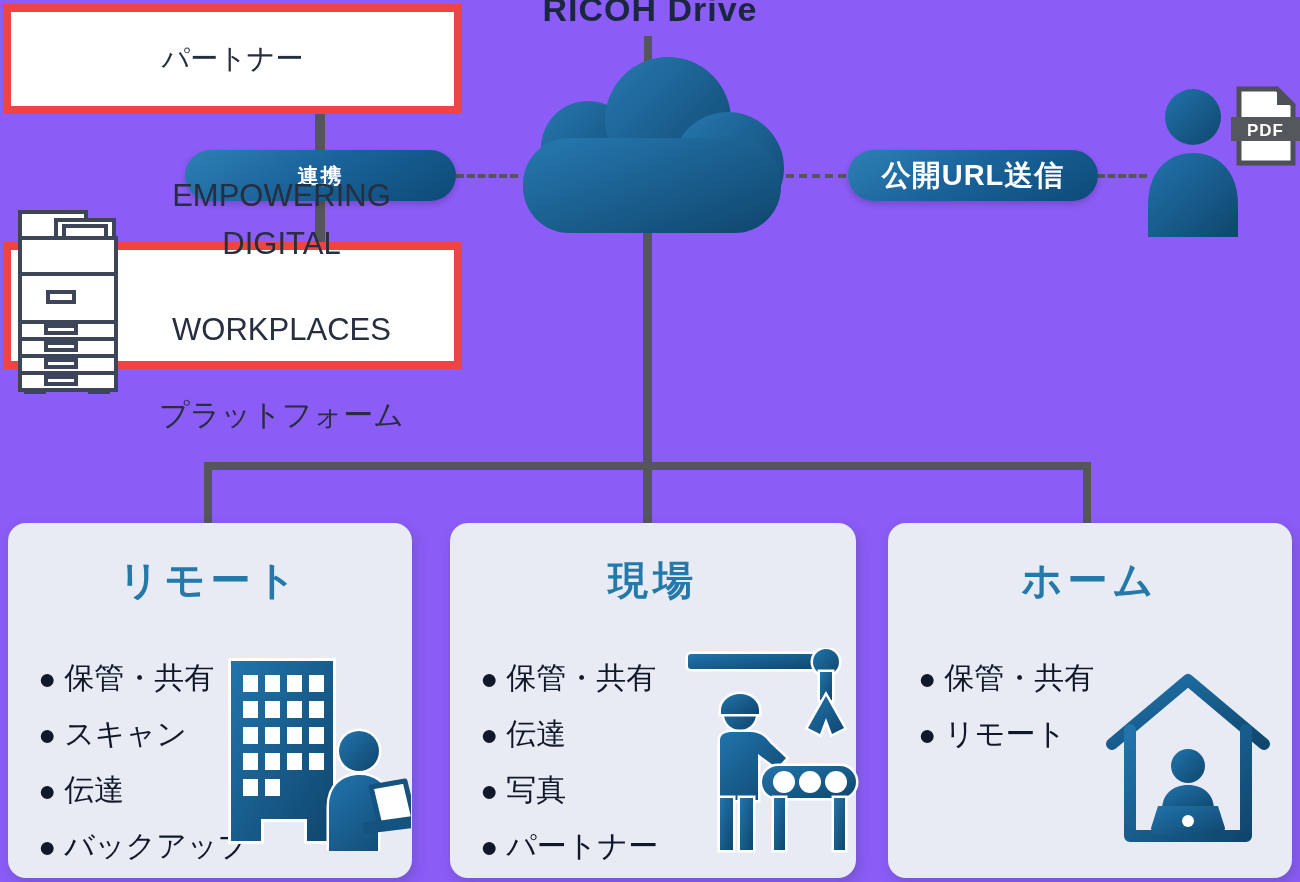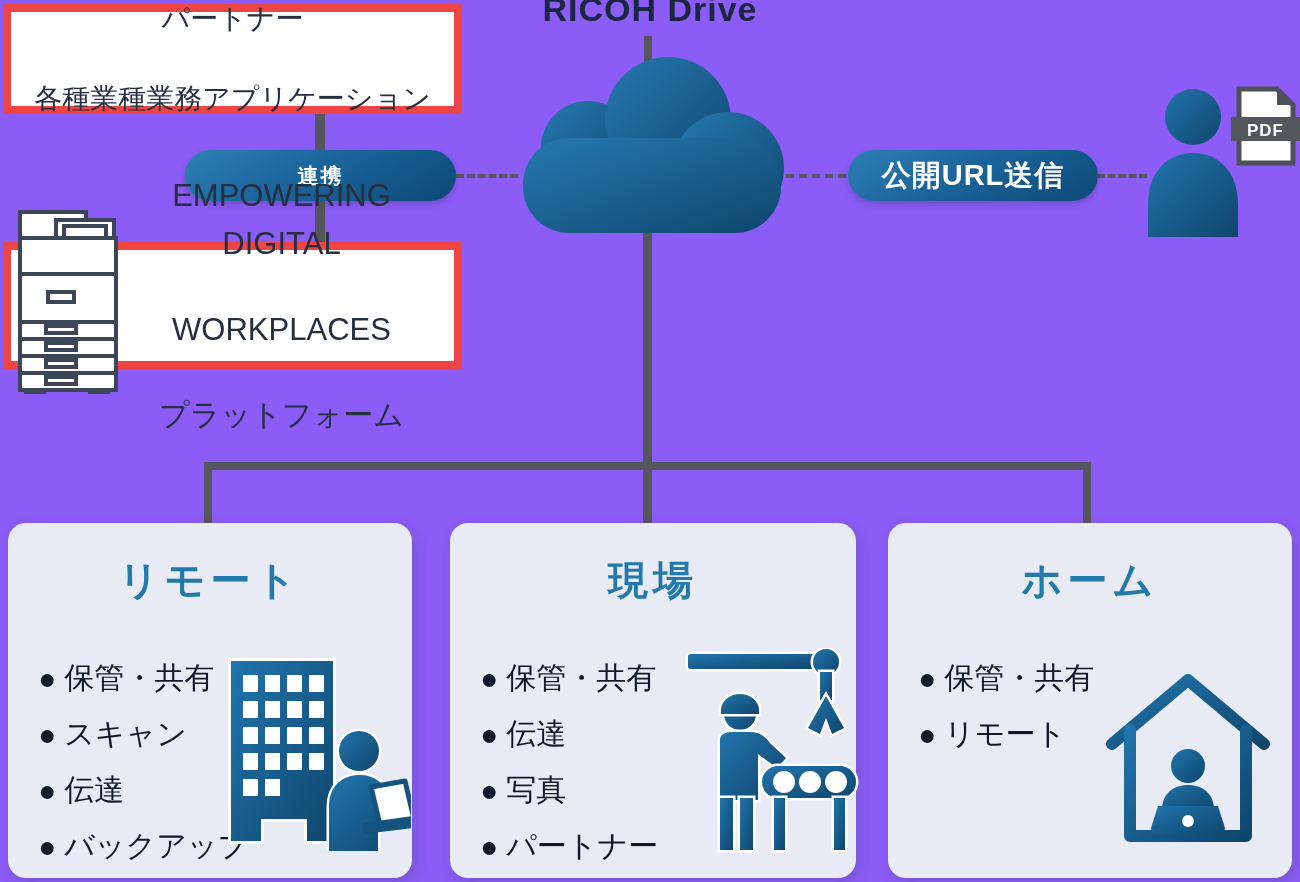--- a/index.html
+++ b/index.html
@@ -46,21 +46,20 @@
   <div class="line" style="left:644px;top:36px;width:8px;height:36px;"></div>
   <div class="dash" style="left:786px;top:174px;width:60px;"></div>
   <div class="dash" style="left:1097px;top:174px;width:50px;"></div>
   <div class="line" style="left:643px;top:230px;width:9px;height:295px;"></div>
   <div class="line" style="left:204px;top:462px;width:887px;height:8px;"></div>
   <div class="line" style="left:204px;top:462px;width:8px;height:63px;"></div>
   <div class="line" style="left:1083px;top:462px;width:8px;height:63px;"></div>
 
   <div class="wbox" style="left:3px;top:4px;width:459px;height:110px;">
     <div style="font-size:28px;line-height:1.5;">パートナー</div>
-    <div style="font-size:28px;line-height:1.5;">各種業種業務アプリケーション</div>
   </div>
 
   <div class="pill" style="left:185px;top:150px;width:271px;height:51px;font-size:21px;letter-spacing:2px;">
     <span>連携</span>
   </div>
 
   <div class="wbox" style="left:3px;top:242px;width:459px;height:127px;padding-left:98px;text-align:center;">
     <div style="font-size:31px;line-height:1.55;">EMPOWERING DIGITAL</div>
     <div style="font-size:31px;line-height:1.55;">WORKPLACES</div>
     <div style="font-size:30px;line-height:1.55;">プラットフォーム</div>

